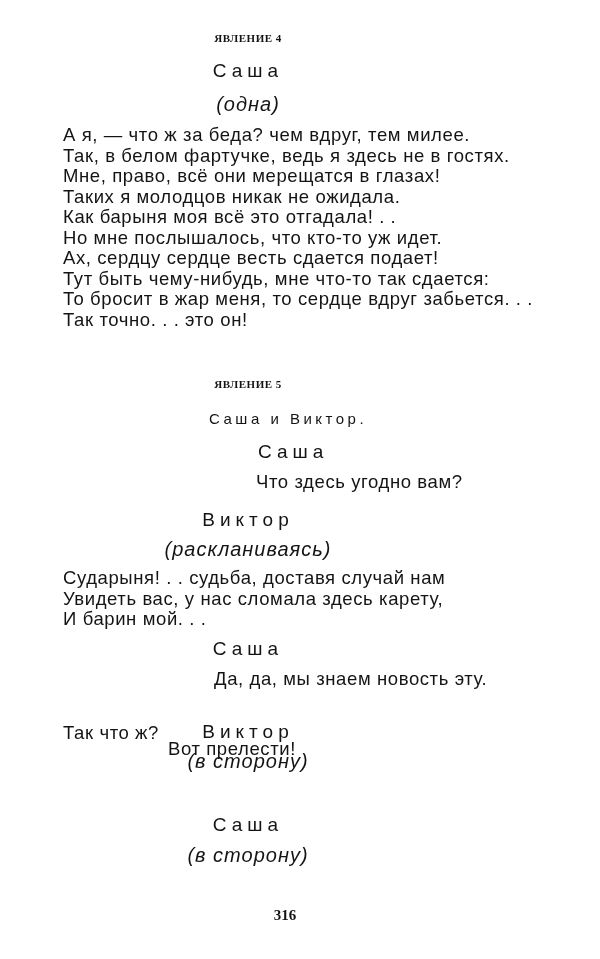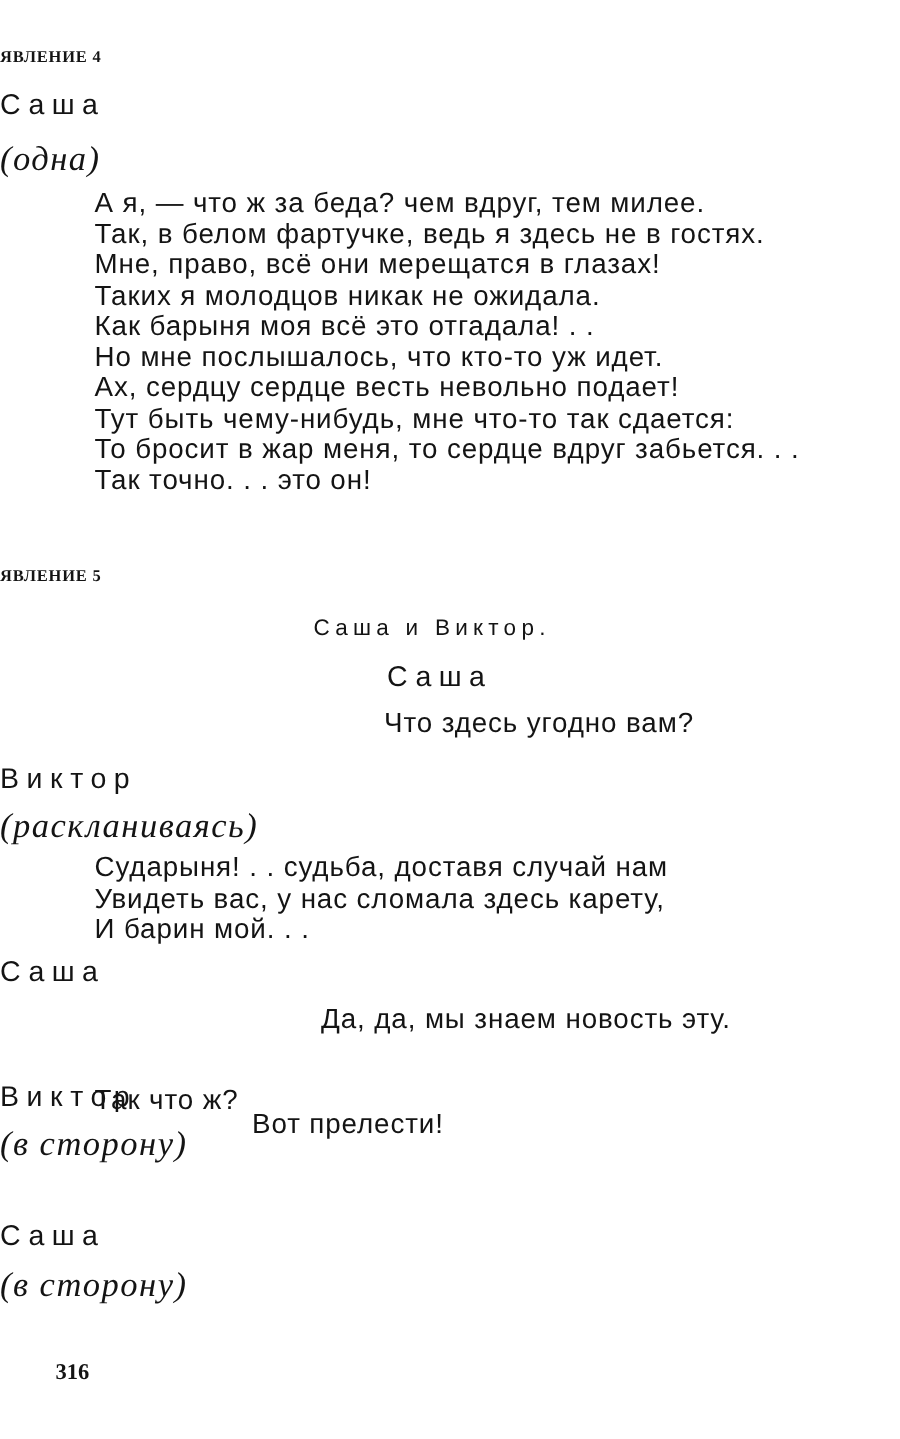--- a/index.html
+++ b/index.html
@@ -1,45 +1,45 @@
 <!DOCTYPE html>
 <html><head>
   <meta charset="utf-8">
   <style>
     html, body { margin: 0; padding: 0; background: #ffffff; }
     body { width: 600px; height: 959px; position: relative; overflow: hidden; color: #141414;
       font-family: "Liberation Serif", "DejaVu Serif", serif; }
     .page { position: absolute; left: 0; top: 0; width: 600px; height: 959px; }
     .abs { position: absolute; white-space: nowrap; }
-    .center { left: 0; width: 496px; }
+    .center { left: 0; width: 496px; text-align: center; }
     .scene-heading { font-family: "Liberation Serif", serif; font-weight: bold; font-size: 11px; letter-spacing: 0.5px; }
     .speaker { font-family: "Liberation Sans", sans-serif; font-size: 19px; letter-spacing: 5px; }
     .speaker-small { font-family: "Liberation Sans", sans-serif; font-size: 15px; letter-spacing: 3.5px; }
-    .stage { font-family: Liberation Serif, serif; font-style: italic; font-size: 23px; letter-spacing: 1px; }
+    .stage { font-family: Liberation Sans, sans-serif; font-style: italic; font-size: 20px; letter-spacing: 1px; }
     .verse { font-family: "Liberation Sans", sans-serif; font-size: 18.5px; line-height: 20.5px; letter-spacing: 0.6px; }
     .verse-line { display: block; }
     .page-number { font-family: "Liberation Serif", serif; font-weight: bold; font-size: 15px; padding-left: 37px; }
   </style>
 </head>
 <body>
 
 <div class="page">
 
   <div class="abs center scene-heading" style="top:32px;">ЯВЛЕНИЕ 4</div>
   <div class="abs center speaker" style="top:60px;">Саша</div>
   <div class="abs center stage" style="top:93px;">(одна)</div>
 
   <div class="abs verse" style="left:63px; top:125px;">
     <span class="verse-line">А я, — что ж за беда? чем вдруг, тем милее.</span>
     <span class="verse-line">Так, в белом фартучке, ведь я здесь не в гостях.</span>
     <span class="verse-line">Мне, право, всё они мерещатся в глазах!</span>
     <span class="verse-line">Таких я молодцов никак не ожидала.</span>
     <span class="verse-line">Как барыня моя всё это отгадала! . .</span>
     <span class="verse-line">Но мне послышалось, что кто-то уж идет.</span>
-    <span class="verse-line">Ах, сердцу сердце весть невольно подает!</span>
+    <span class="verse-line">Ах, сердцу сердце весть сдается подает!</span>
     <span class="verse-line">Тут быть чему-нибудь, мне что-то так сдается:</span>
     <span class="verse-line">То бросит в жар меня, то сердце вдруг забьется. . .</span>
     <span class="verse-line">Так точно. . . это он!</span>
   </div>
 
   <div class="abs center scene-heading" style="top:378px;">ЯВЛЕНИЕ 5</div>
   <div class="abs speaker-small" style="left:209px; top:410px;">Саша и Виктор.</div>
 
   <div class="abs speaker" style="left:258px; top:441px;">Саша</div>
   <div class="abs verse" style="left:256px; top:472px;">Что здесь угодно вам?</div>

